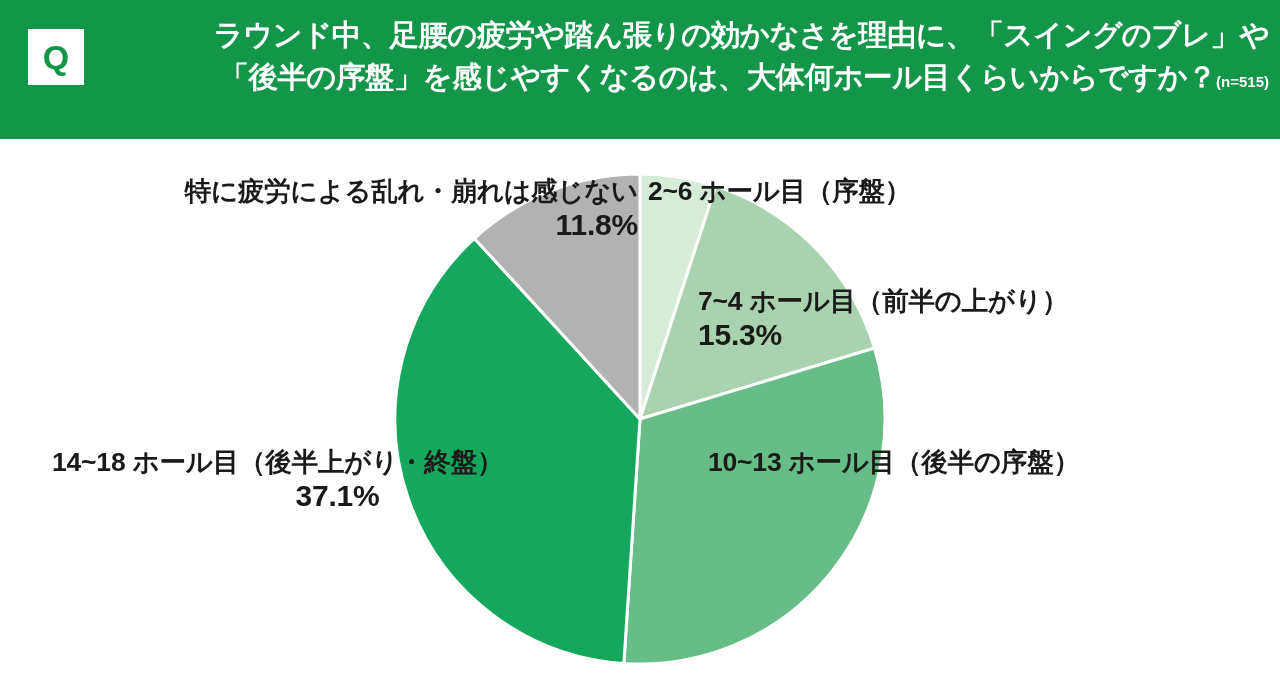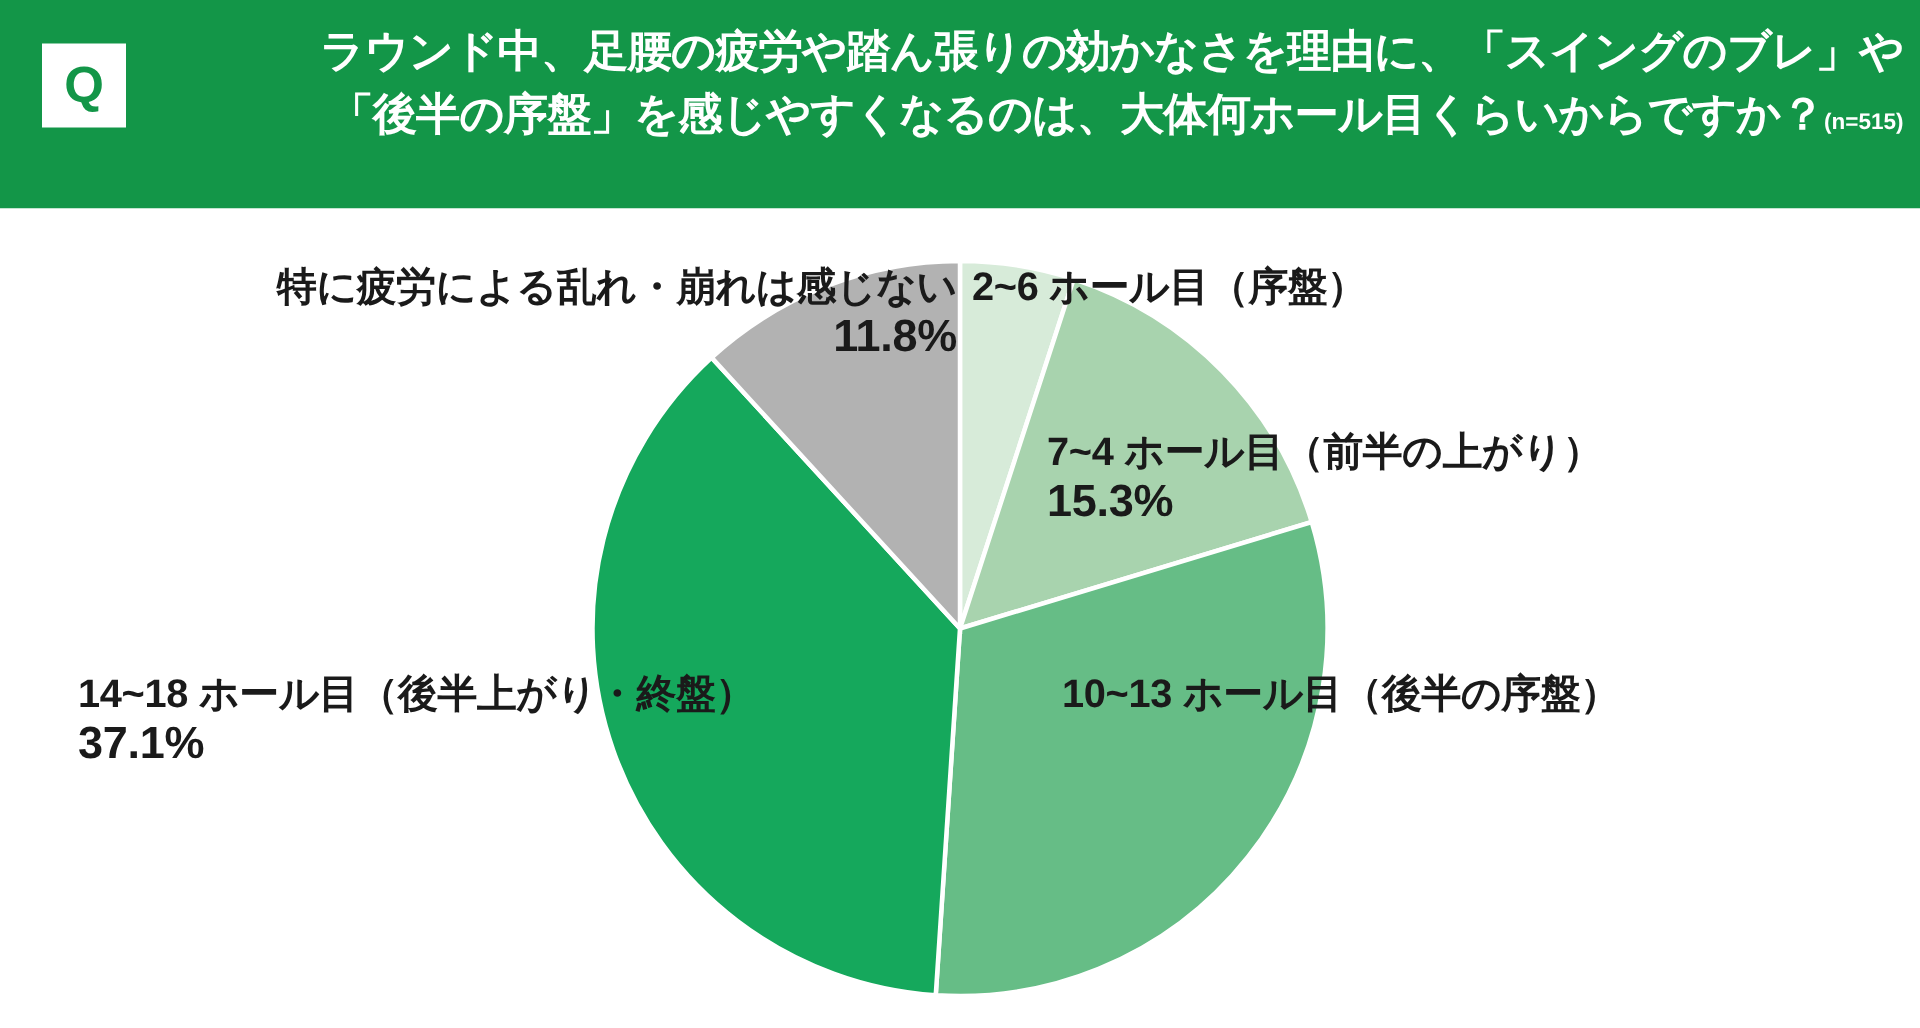--- a/index.html
+++ b/index.html
@@ -54,21 +54,21 @@
   #label-1-6{left:648px;top:38px;text-align:left;}
   #label-1-6 .cval{text-align:left;}
 
   #label-7-9{left:698px;top:148px;text-align:left;}
   #label-7-9 .cval{text-align:left;}
 
   #label-10-13{left:708px;top:309px;text-align:left;}
   #label-10-13 .cval{text-align:center;width:300px;}
 
   #label-14-18{left:52px;top:309px;text-align:left;}
-  #label-14-18 .cval{text-align:left;width:571px;}
+  #label-14-18 .cval{text-align:center;width:571px;}
 </style>
 </head>
 <body>
 
 <div id="header-band">
   <div id="q-badge">
     <span>Q</span>
   </div>
   <div id="header-text">
     <span>ラウンド中、足腰の疲労や踏ん張りの効かなさを理由に、「スイングのブレ」や</span>

